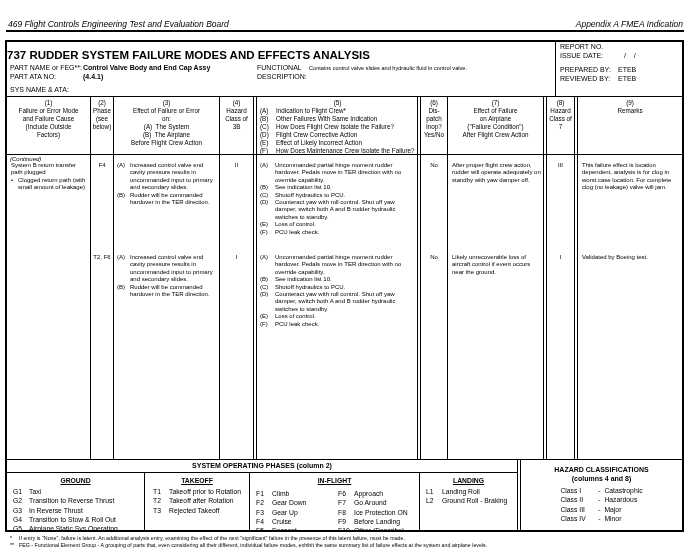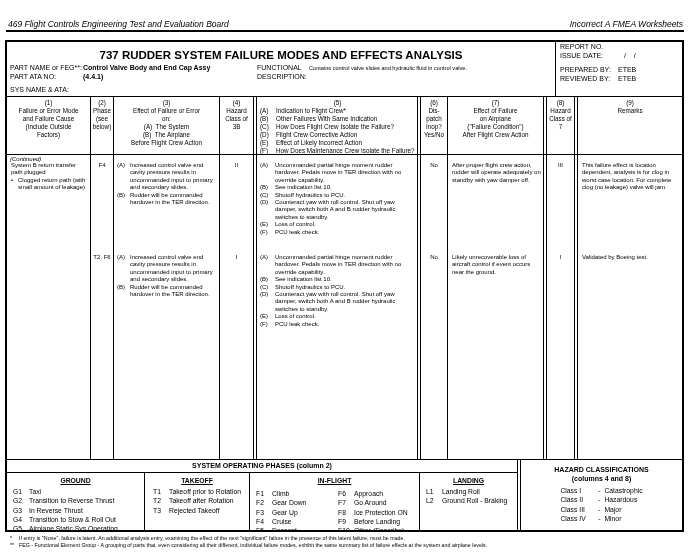--- a/index.html
+++ b/index.html
@@ -8,21 +8,21 @@
   .abs{position:absolute;}
   .pre{white-space:pre;}
   
   .ph-left{left:8px;top:19px;font-style:italic;font-size:8.5px;}
   .ph-right{right:6px;top:19px;font-style:italic;font-size:8.5px;}
   .ph-rule{left:6px;top:30px;width:678px;height:2px;background:#000;}
   
   .table{left:5px;top:40px;width:679px;height:492px;border:2px solid #000;box-sizing:border-box;}
   
   .tb{left:0;top:0;width:675px;height:55px;border-bottom:1px solid #000;box-sizing:border-box;}
-  .tb-title{left:0;top:7px;width:548px;text-align:center;font-weight:bold;font-size:11.5px;}
+  .tb-title{left:0;top:7px;width:548px;text-align:left;font-weight:bold;font-size:11.5px;}
   .lbl{font-size:7px;}
   .val{font-size:7px;font-weight:bold;}
   .fdesc{font-size:5.6px;}
   .tb-right{left:548px;top:0;width:127px;height:100%;border-left:1px solid #000;box-sizing:border-box;font-size:7px;}
   
   .cell{position:absolute;top:0;height:100%;box-sizing:border-box;overflow:hidden;}
   .col1{left:0;width:84px;}  .col2{left:84px;width:23px;} .col3{left:107px;width:106px;}
   .col4{left:213px;width:34px;} .col5{left:249px;width:162px;} .col6{left:413px;width:28px;}
   .col7{left:441px;width:96px;} .col8{left:539px;width:29px;} .col9{left:570px;width:105px;}
   .br{border-right:1px solid #000;} .bl{border-left:1px solid #000;}
@@ -72,21 +72,21 @@
   
   .fn{left:10px;top:535px;width:674px;font-size:5.3px;line-height:7px;}
   .fni{display:flex;}
   .fni .fm{flex:none;width:9px;}
   .fni .ft{flex:1;white-space:nowrap;overflow:hidden;}
 </style>
 </head>
 <body>
 
 <div class="abs ph-left">469 Flight Controls Engineering Test and Evaluation Board</div>
-<div class="abs ph-right">Incorrect A   FMEA Worksheets</div>
+<div class="abs ph-right">Appendix A   FMEA Indication</div>
 <div class="abs ph-rule"></div>
 
 <div class="abs table">
 
   <div class="abs tb">
     <div class="abs tb-title">737 RUDDER SYSTEM FAILURE MODES AND EFFECTS ANALYSIS</div>
     <span class="abs lbl" style="left:3px;top:22px">PART NAME or FEG**:</span>
     <span class="abs val" style="left:76px;top:22px">Control Valve Body and End Cap Assy</span>
     <span class="abs lbl" style="left:250px;top:22px">FUNCTIONAL</span>
     <span class="abs fdesc" style="left:302px;top:23px">Contains control valve slides and hydraulic fluid in control valve.</span>

